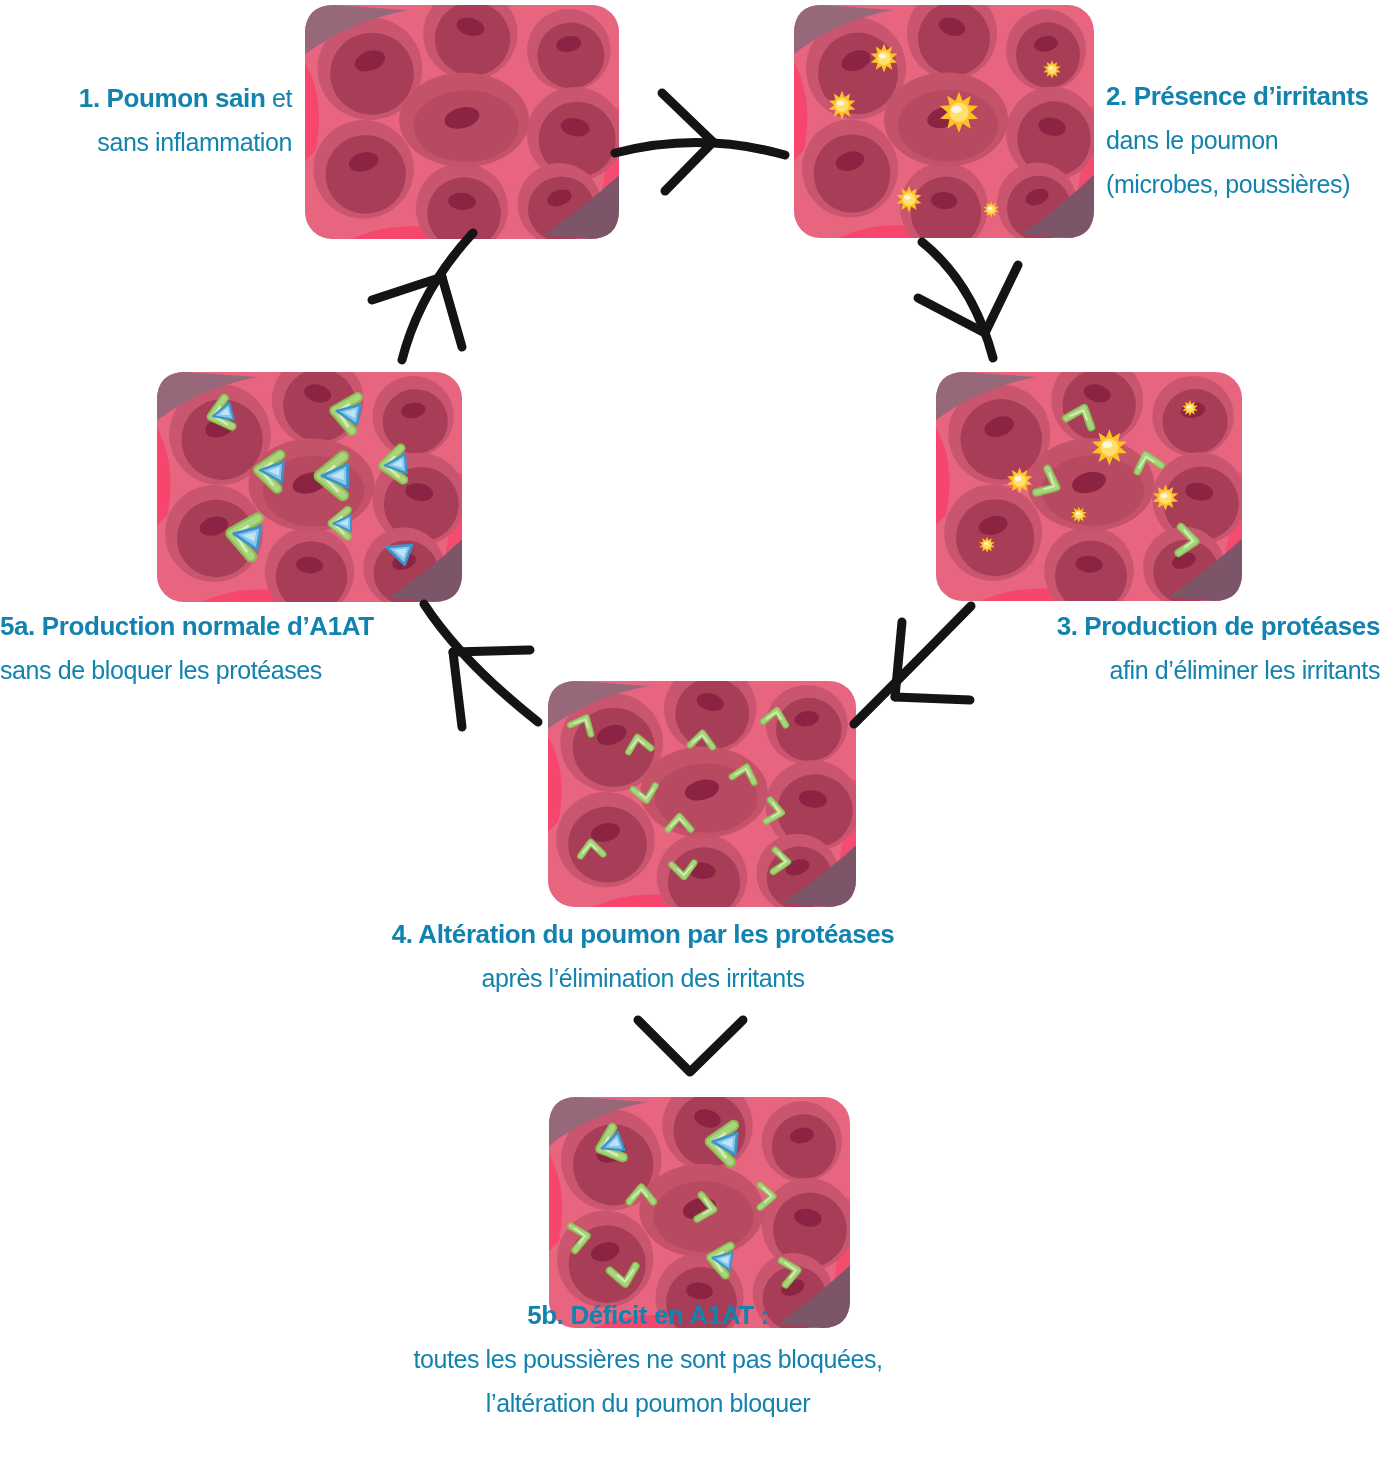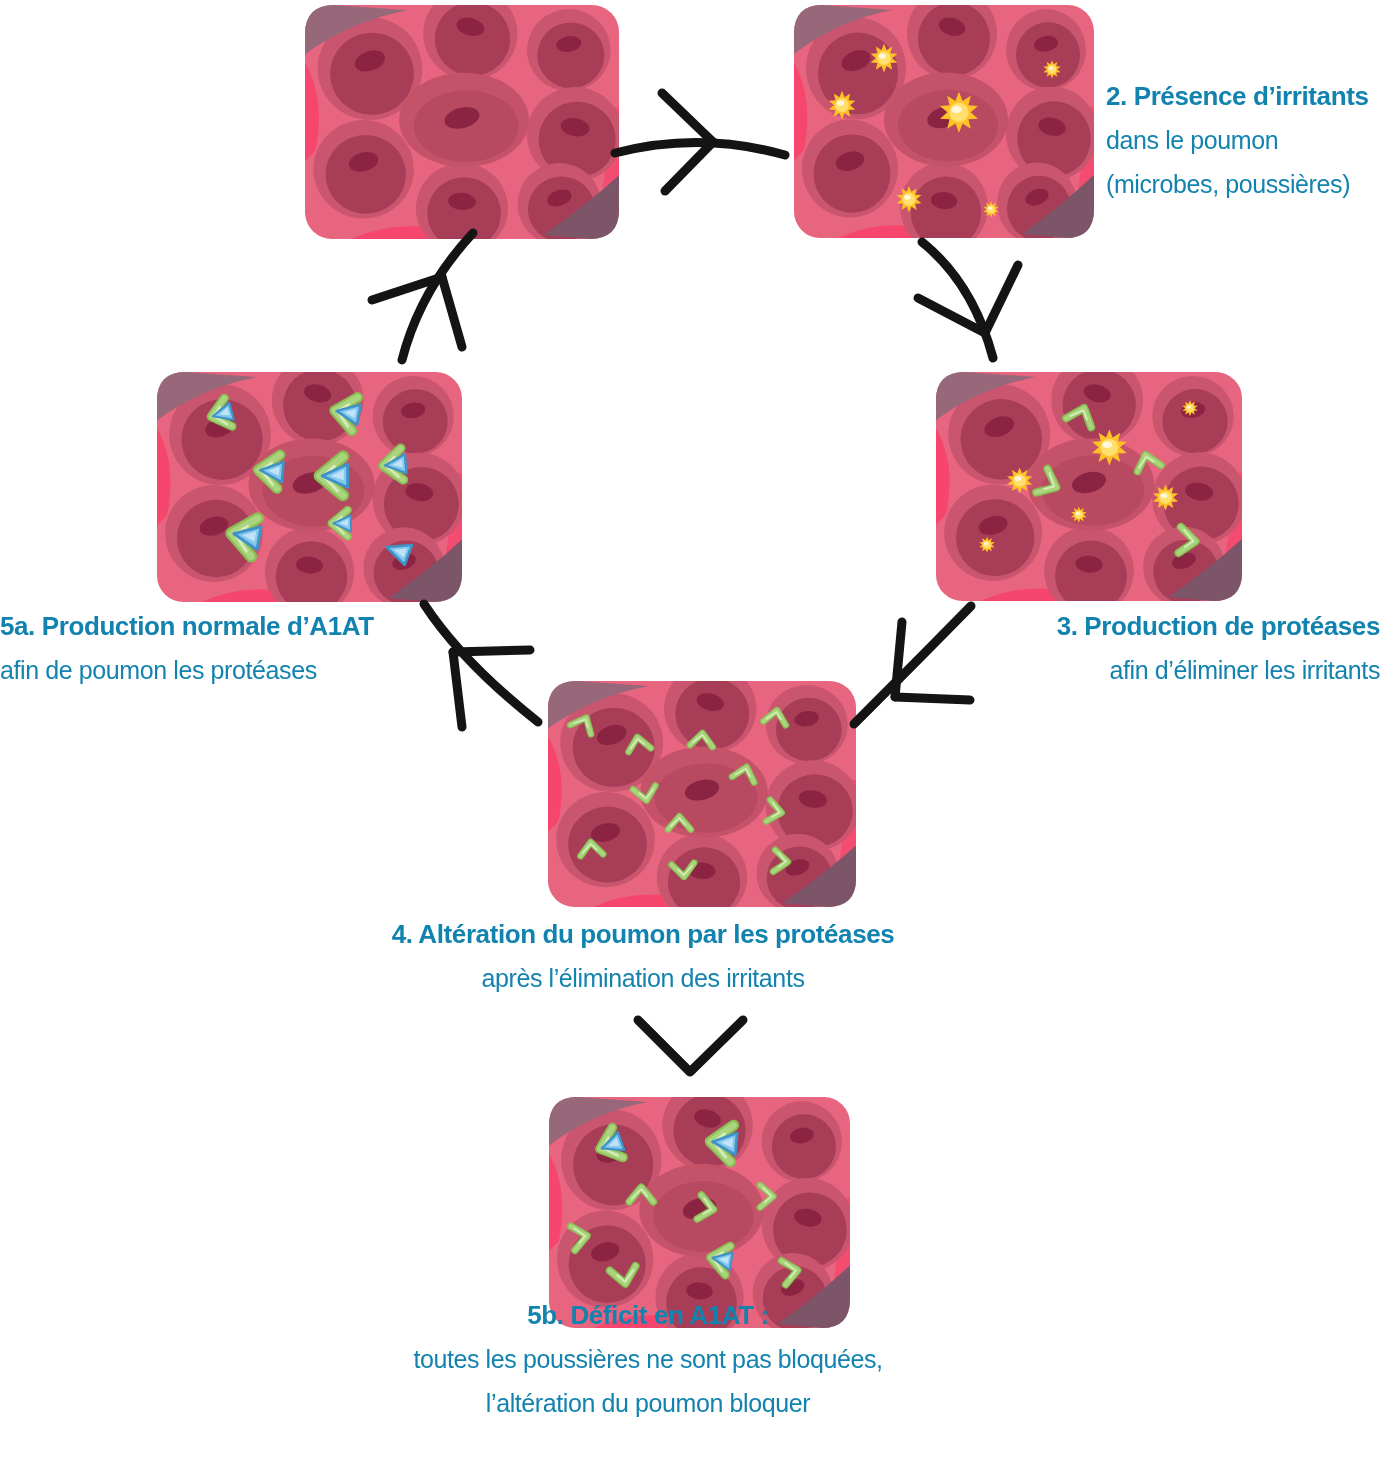--- a/index.html
+++ b/index.html
@@ -502,36 +502,38 @@
   <svg class="arrow" style="left:362px;top:228px;width:118px;height:138px;" viewBox="0 0 118 138">
     <path d="M 40,132 Q 58,62 111,5"></path>
     <path d="M 80,49 L 10,72"></path>
     <path d="M 80,49 L 100,119"></path>
   </svg>
   <svg class="arrow" style="left:628px;top:1010px;width:125px;height:72px;" viewBox="0 0 125 72">
     <path d="M 10,10 L 62,62 L 115,10"></path>
   </svg>
 
   <div class="caption cap1">
+    <div class="ln"><span class="b">1. Poumon sain</span><span> et</span></div>
+    <div class="ln">sans inflammation</div>
   </div>
 
   <div class="caption cap2">
     <div class="ln"><span class="b">2. Présence d’irritants</span></div>
     <div class="ln">dans le poumon</div>
     <div class="ln">(microbes, poussières)</div>
   </div>
 
   <div class="caption cap3">
     <div class="ln"><span class="b">3. Production de protéases</span></div>
     <div class="ln">afin d’éliminer les irritants</div>
   </div>
 
   <div class="caption cap5a">
     <div class="ln"><span class="b">5a. Production normale d’A1AT</span></div>
-    <div class="ln">afin de poumon les protéases</div>
+    <div class="ln">sans de bloquer les protéases</div>
   </div>
 
   <div class="caption cap4">
     <div class="ln"><span class="b">4. Altération du poumon par les protéases</span></div>
     <div class="ln">après l’élimination des irritants</div>
   </div>
 
   <div class="caption cap5b">
     <div class="ln"><span class="b">5b. Déficit en A1AT :</span></div>
     <div class="ln">toutes les poussières ne sont pas bloquées,</div>

